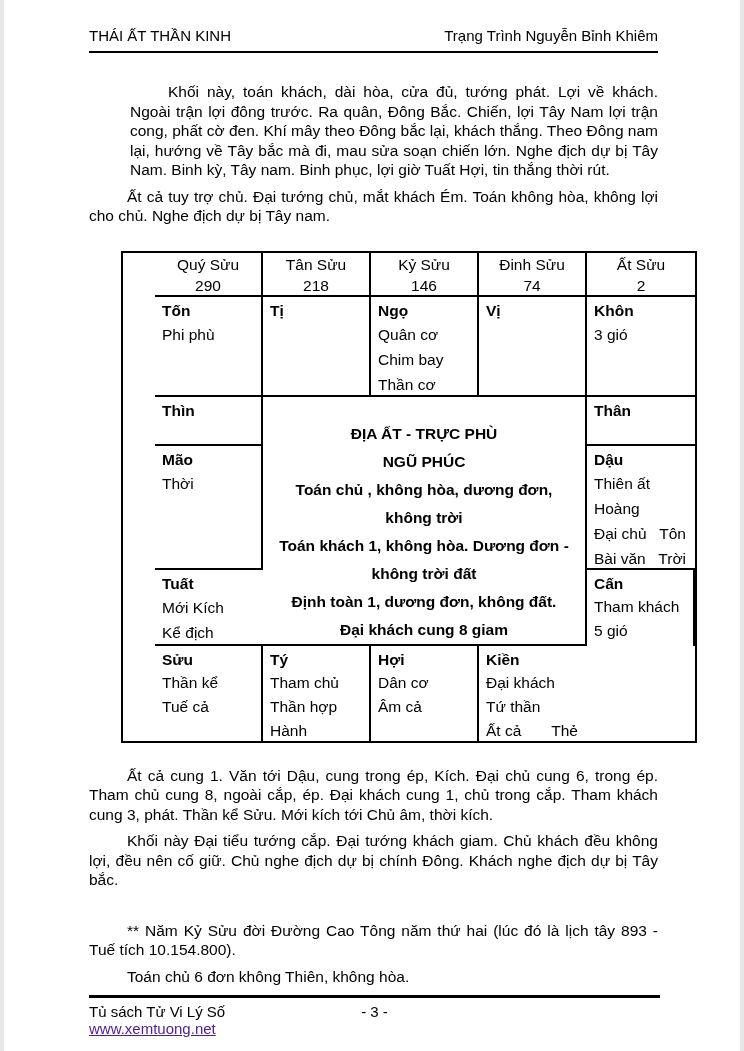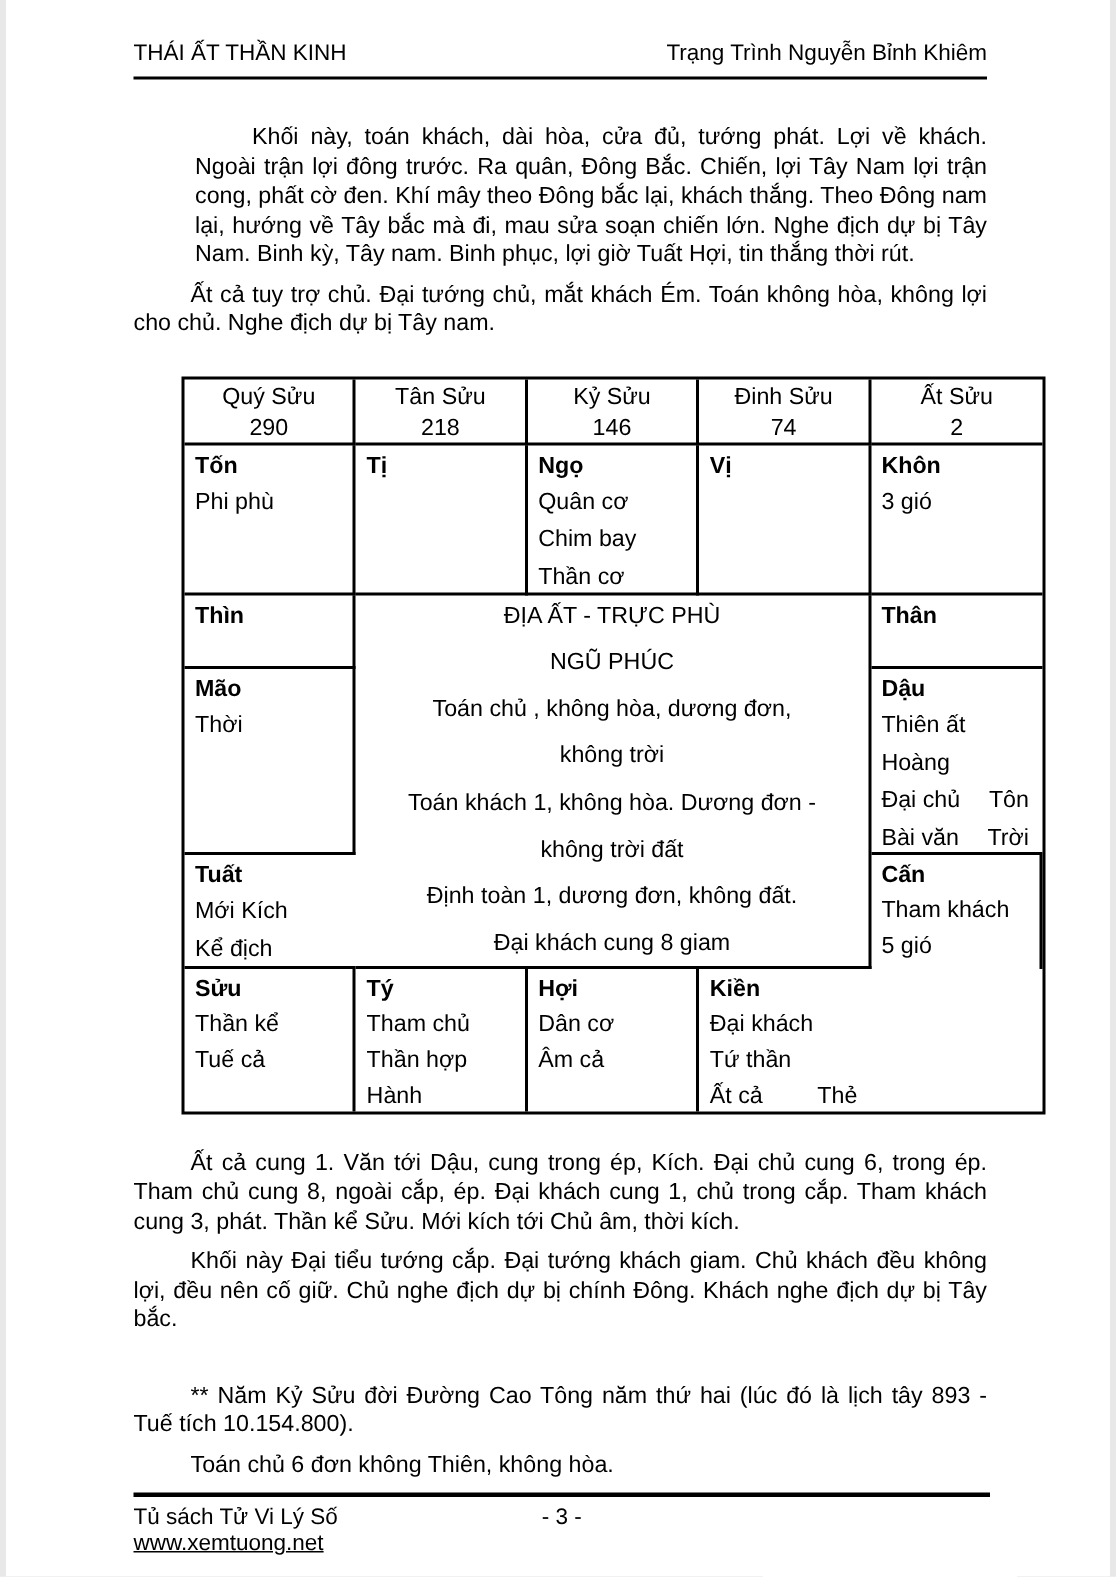--- a/index.html
+++ b/index.html
@@ -34,58 +34,60 @@
   .para.note-gap { margin-top:31px; }
 
   .atable {
     display:grid;
     grid-template-columns:repeat(5,1fr);
     grid-template-rows:44px 100px 49px 124px 76px 95px;
     width:576px;
     margin:25px 0 0 32px;
     border:2px solid #000;
     background:#fff;
+    padding-left:32px;
   }
   .cell {
     border-right:2px solid #000;
     border-bottom:2px solid #000;
     padding:2px 7px 0 7px;
     overflow:hidden;
   }
   .cell.lastcol { border-right:none; }
   .cell.lastrow { border-bottom:none; }
   .ycell { text-align:center; padding-top:1px; }
   .yname,.yval { line-height:21px; }
   .lbl { font-weight:bold; line-height:23px; }
   .ln { line-height:25px; }
   .lastrow .ln { line-height:24px; }
   .pair { display:flex; justify-content:space-between; padding-right:2px; }
   .ccell {
     grid-area:3 / 2 / 6 / 5;
     border-right:2px solid #000;
     border-bottom:2px solid #000;
-    display:flex; flex-direction:column; justify-content:space-between;
+    display:flex; flex-direction:column; justify-content:flex-end;
     text-align:center;
     padding:0 4px;
     overflow:hidden;
+    font-weight:bold;
   }
   .cln { line-height:28px; }
 
   .footer {
     position:absolute;
     left:85px; right:80px; top:995px;
     border-top:3px solid #000;
     padding-top:5px;
     font-size:15px;
   }
   .footer-inner { position:relative; display:flex; justify-content:space-between;flex-direction:column; }
   .footer-center {
     position:absolute; left:50%; transform:translateX(-50%);
   }
-  .footer-link { text-decoration:underline; color:#000000; }
+  .footer-link { text-decoration:underline; color:#4c1d95; }
 </style>
 </head>
 <body>
 
 <div class="page">
 
   <div class="running-header">
     <span>THÁI ẤT THẦN KINH</span>
     <span>Trạng Trình Nguyễn Bỉnh Khiêm</span>
   </div>

